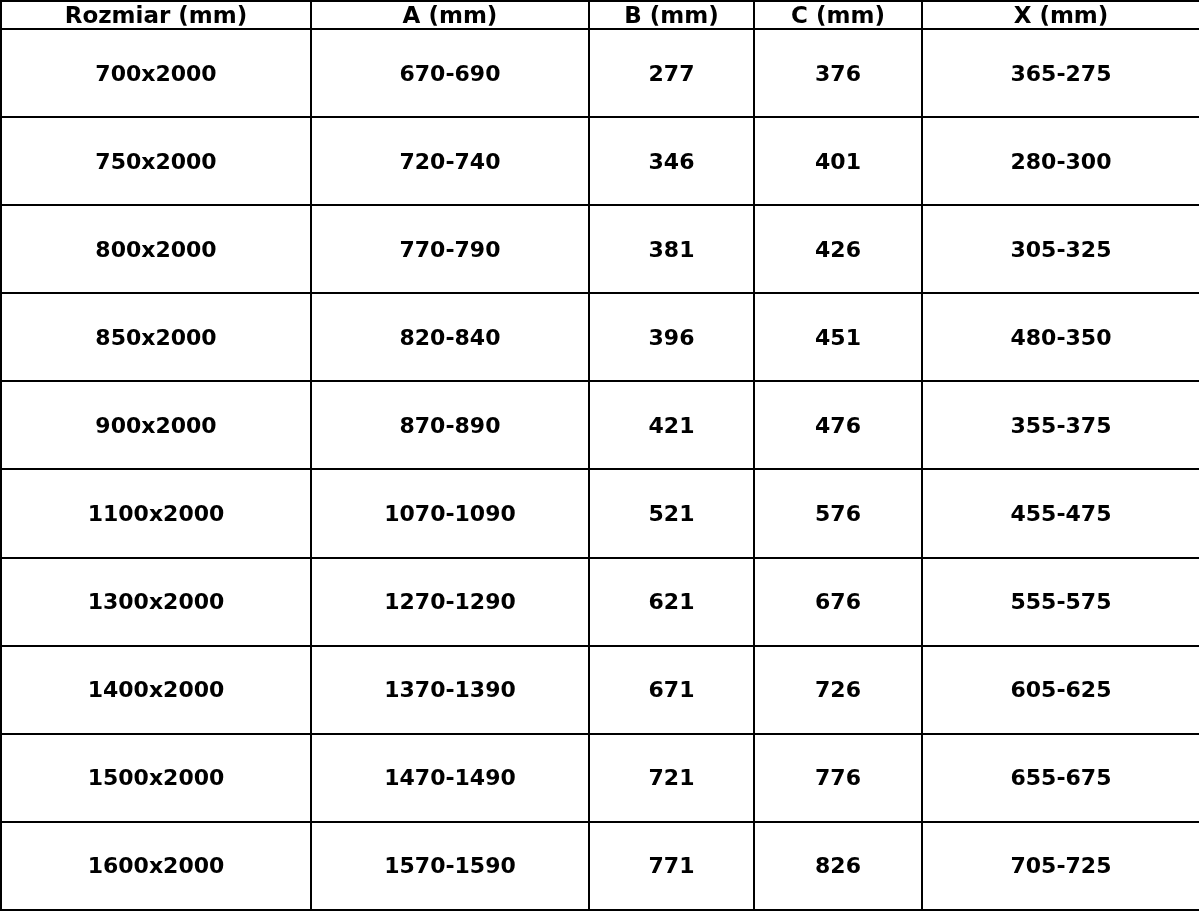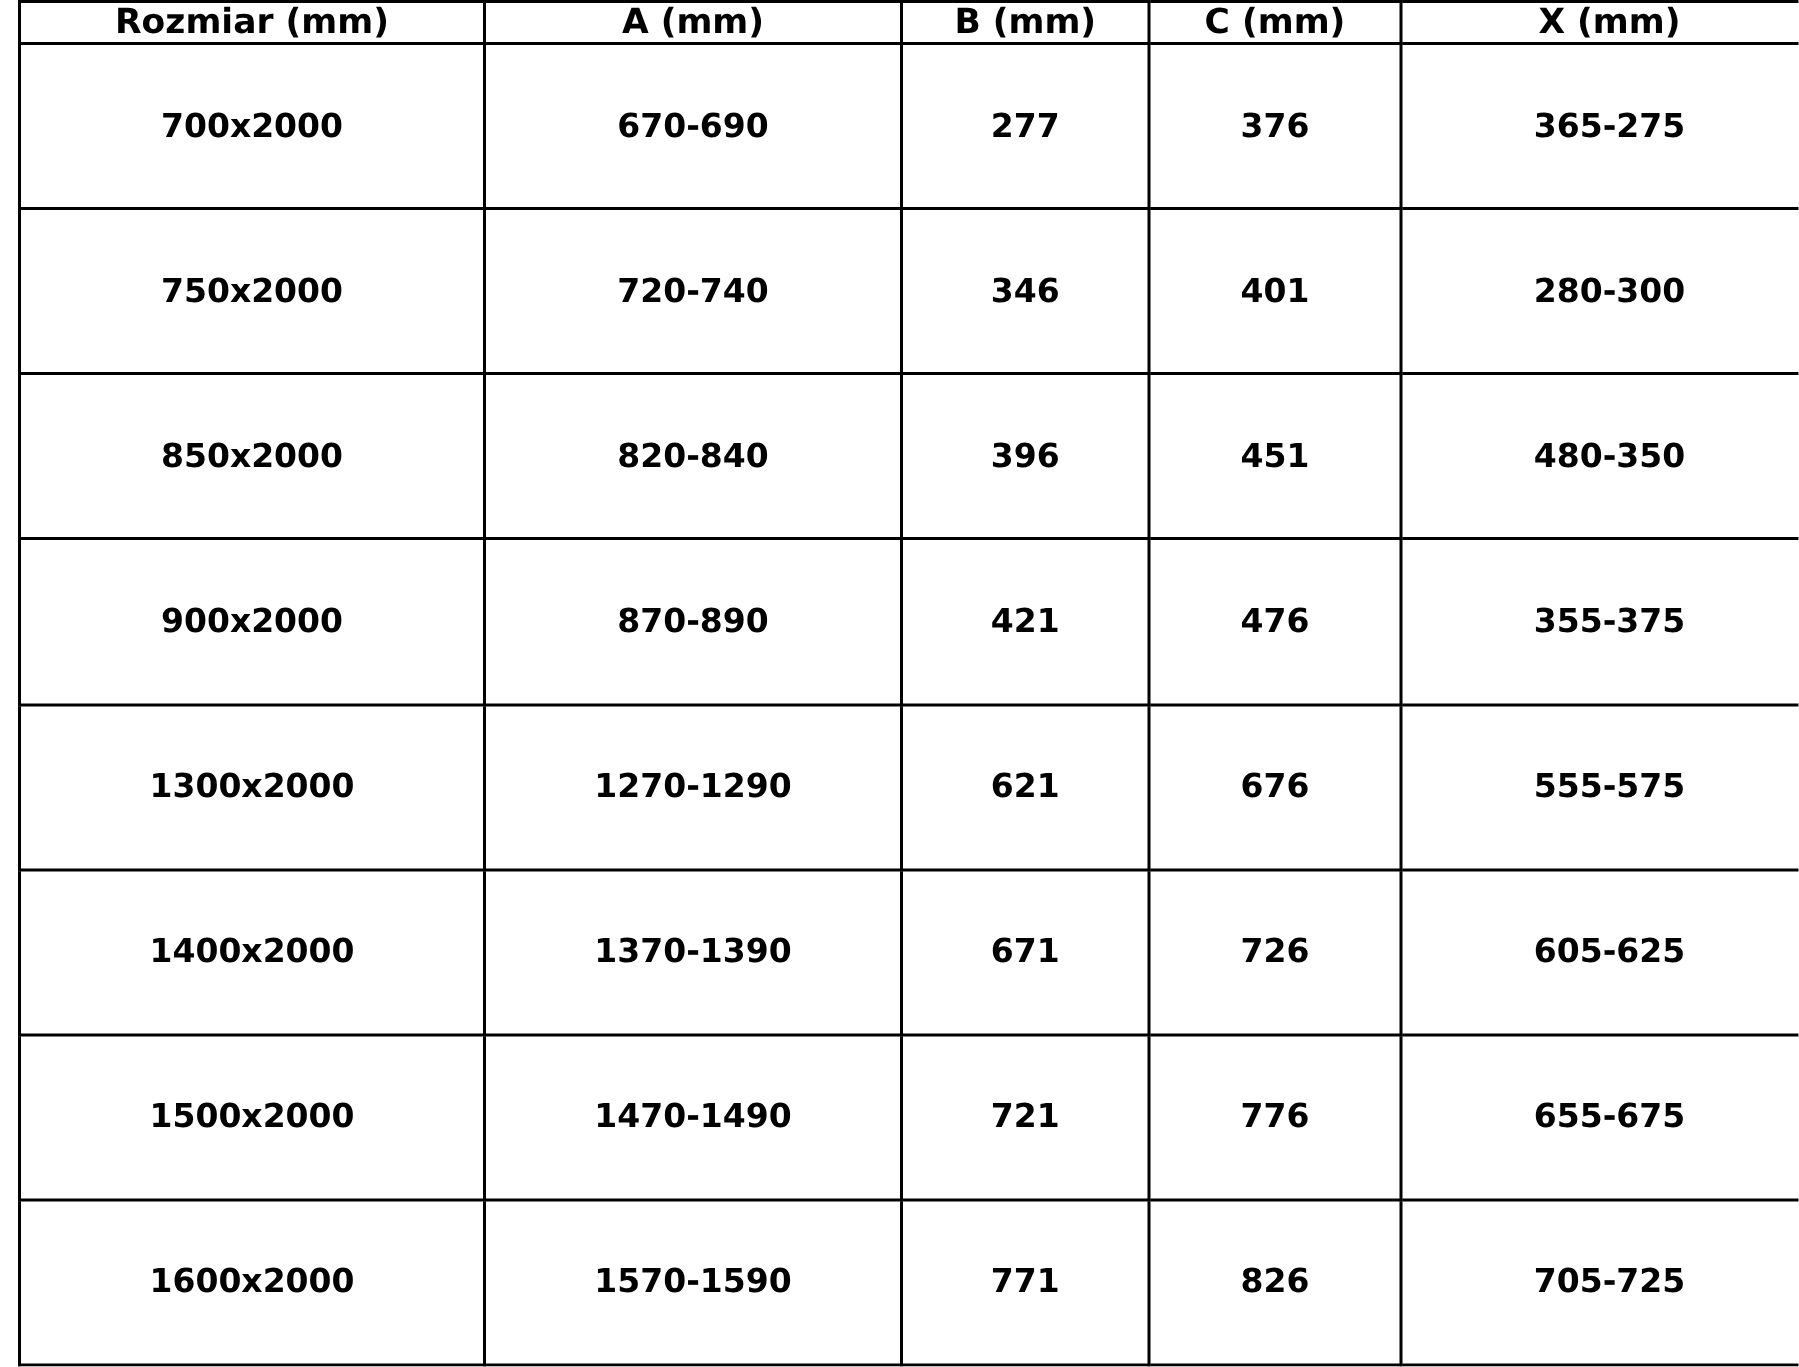--- a/index.html
+++ b/index.html
@@ -9,21 +9,20 @@
   }
   body {
     width: 1199px;
     height: 911px;
     font-family: "DejaVu Sans", sans-serif;
   }
   .table-wrap {
     width: 1199px;
     height: 911px;
     box-sizing: border-box;
-    padding-left: 12px;
   }
   table.size-table {
     border-collapse: collapse;
     width: 1199px;
     height: 911px;
     table-layout: fixed;
   }
   table.size-table th,
   table.size-table td {
     border: 2px solid #000000;
@@ -76,32 +75,46 @@
         <td>365-275</td>
       </tr>
       <tr>
         <td>750x2000</td>
         <td>720-740</td>
         <td>346</td>
         <td>401</td>
         <td>280-300</td>
       </tr>
       <tr>
+        <td>800x2000</td>
+        <td>770-790</td>
+        <td>381</td>
+        <td>426</td>
+        <td>305-325</td>
+      </tr>
+      <tr>
         <td>850x2000</td>
         <td>820-840</td>
         <td>396</td>
         <td>451</td>
         <td>480-350</td>
       </tr>
       <tr>
         <td>900x2000</td>
         <td>870-890</td>
         <td>421</td>
         <td>476</td>
         <td>355-375</td>
+      </tr>
+      <tr>
+        <td>1100x2000</td>
+        <td>1070-1090</td>
+        <td>521</td>
+        <td>576</td>
+        <td>455-475</td>
       </tr>
       <tr>
         <td>1300x2000</td>
         <td>1270-1290</td>
         <td>621</td>
         <td>676</td>
         <td>555-575</td>
       </tr>
       <tr>
         <td>1400x2000</td>

